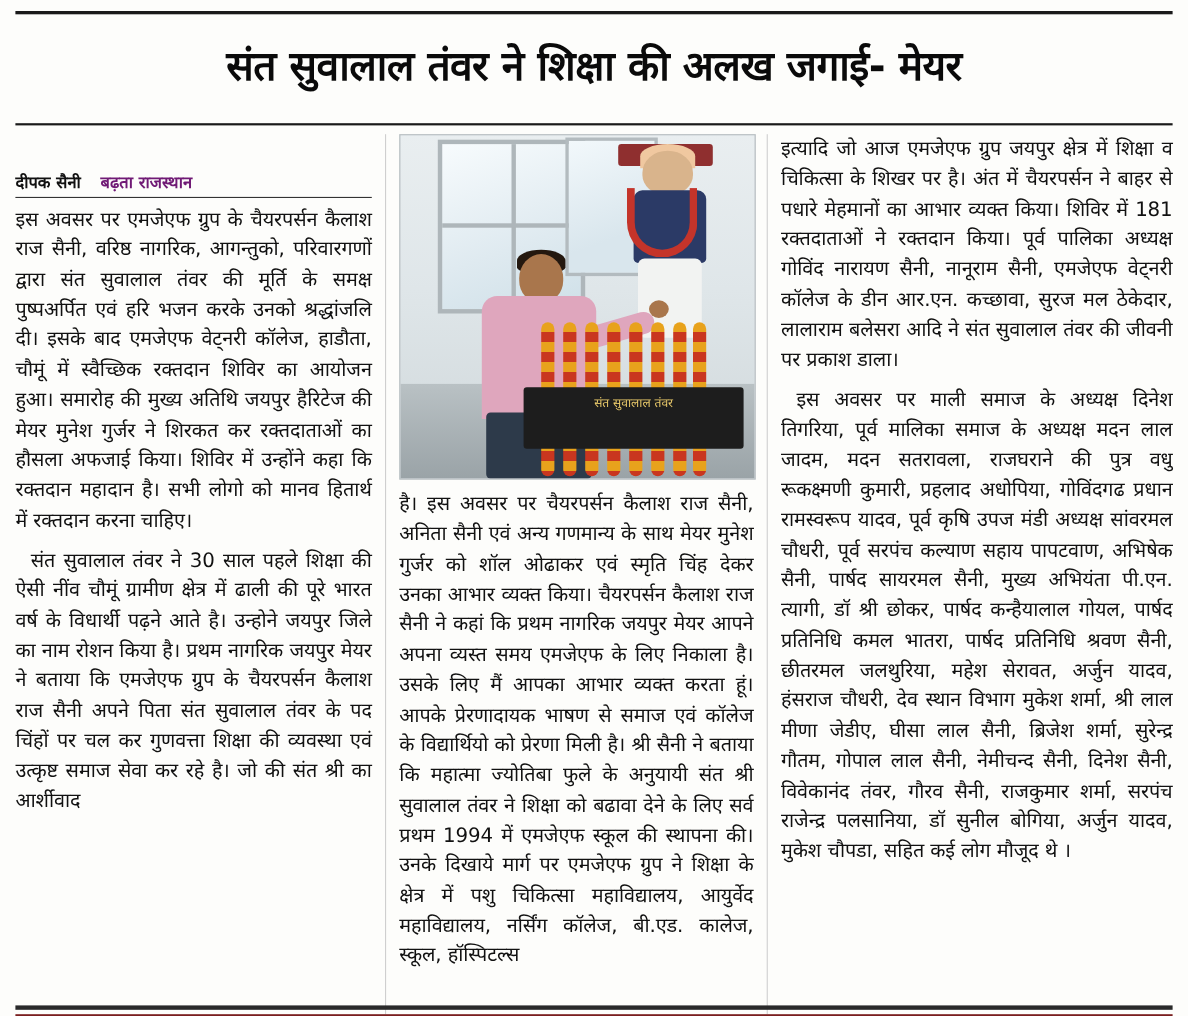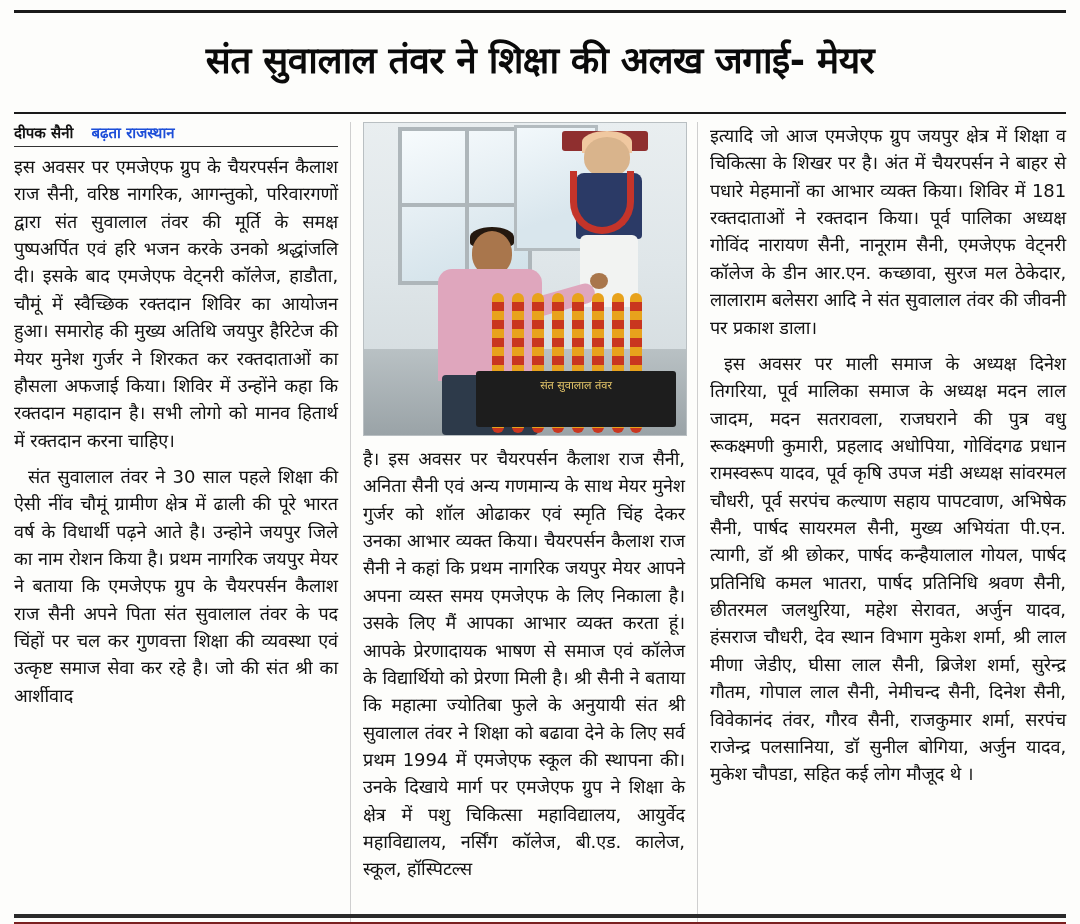--- a/index.html
+++ b/index.html
@@ -69,23 +69,24 @@
   .byline {
     display: flex;
     align-items: flex-start;
     gap: 18px;
     font-family: "DejaVu Sans", sans-serif;
     font-weight: bold;
     font-size: 15px;
     padding-bottom: 4px;
     margin-bottom: 6px;
     border-bottom: 1.5px solid #333;
+    margin-top: 33px;
   }
   .byline .author { color: #111; }
-  .byline .edition { color: #1d4ed8; }
+  .byline .edition { color: #701a75; }
 
   p.body {
     font-family: "DejaVu Sans", sans-serif;
     font-size: 18px;
     line-height: 1.52;
     text-align: justify;
     margin: 0 0 9px 0;
     color: #111;
     letter-spacing: -0.1px;
   }
@@ -177,21 +178,21 @@
   }
   .ph-garland-curtain {
     position: absolute; left: 128px; top: 170px; width: 150px; height: 140px;
   }
   .ph-garland-curtain i {
     position: absolute; top: 0; width: 12px; height: 140px;
     background: repeating-linear-gradient(180deg,#e8a21c 0 9px,#c9361f 9px 18px);
     border-radius: 6px;
   }
   .ph-plaque {
-    position: absolute; left: 112px; bottom: 8px; width: 200px; height: 56px;
+    position: absolute; left: 112px; bottom: 27px; width: 200px; height: 56px;
     background: #1d1d1d; border-radius: 3px;
     color: #e9c96a; font-family: "DejaVu Sans", sans-serif;
     font-size: 11px; text-align: center; line-height: 1.6; padding-top: 6px;
     box-sizing: border-box; overflow: hidden;
   }
   .bottom-rule {
     position: absolute; left: 14px; right: 14px; bottom: 6px;
     height: 4px; background: #2a2a2a;
   }
   .bottom-rule2 {

